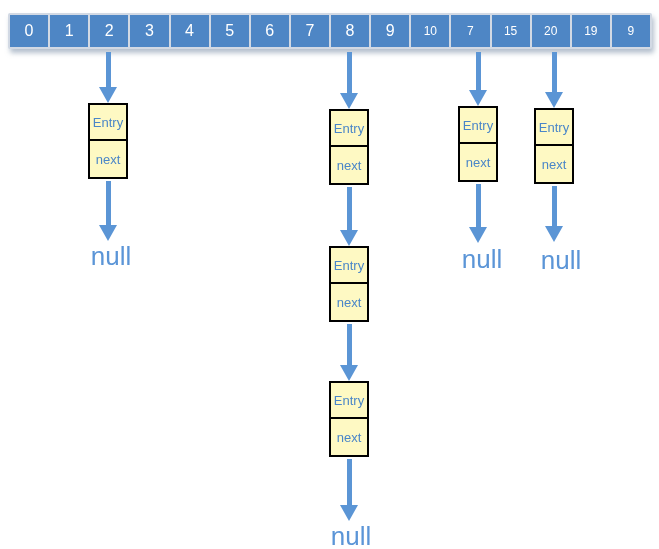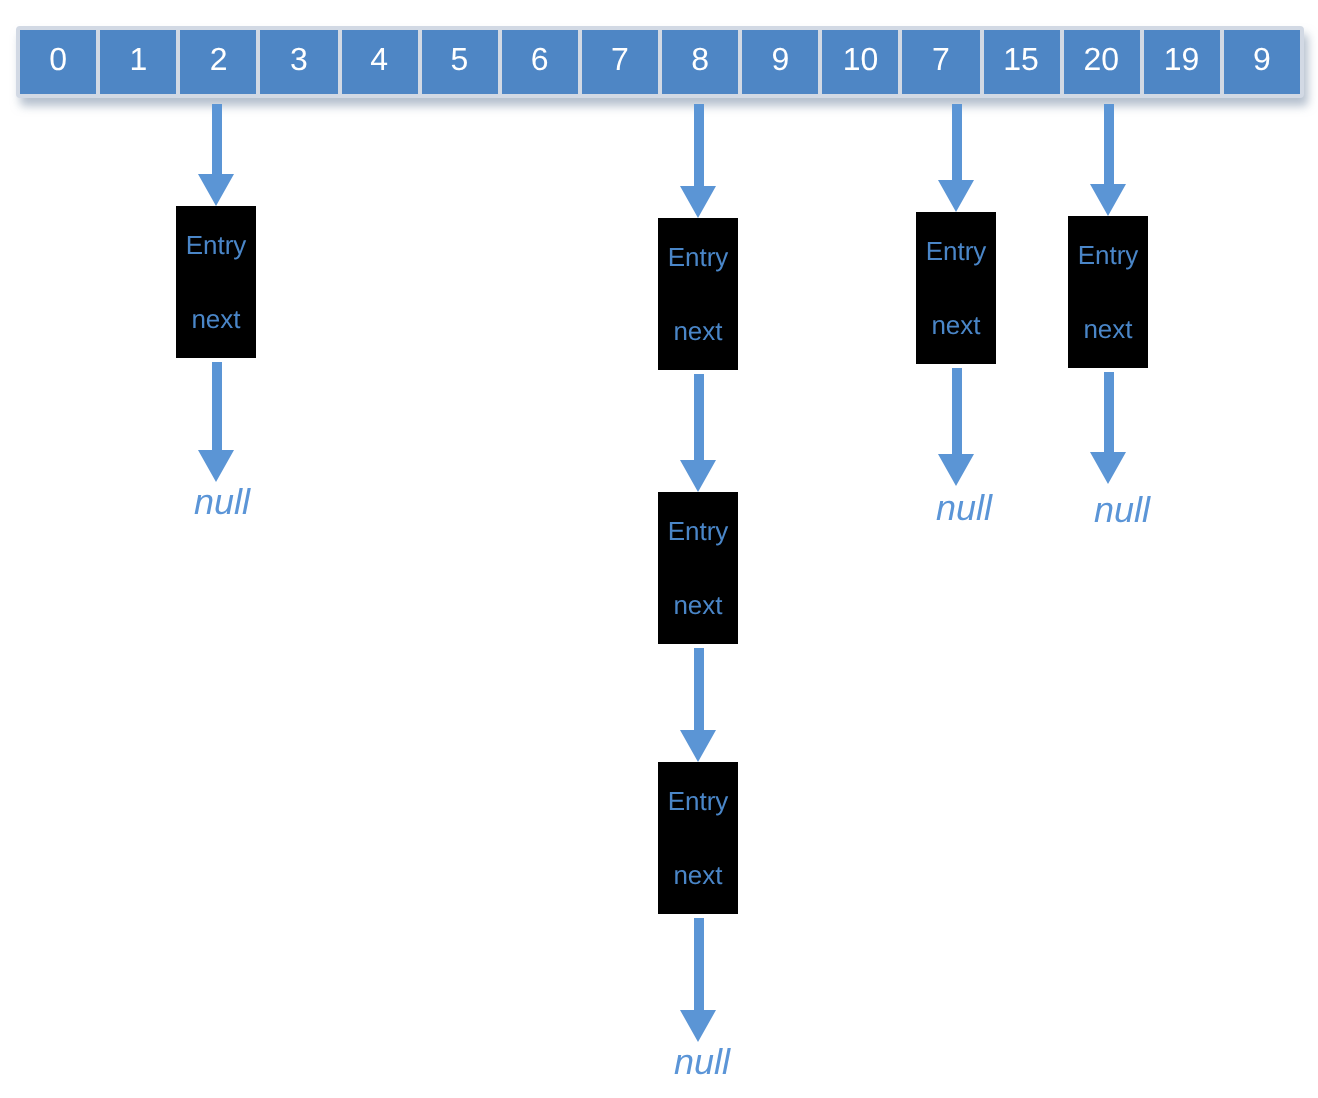--- a/index.html
+++ b/index.html
@@ -39,21 +39,21 @@
   .bucket-cell {
     flex: 1 1 0;
     display: flex;
     align-items: center;
     justify-content: center;
     background: var(--cell-fill);
     color: var(--cell-text);
     font-size: 16px;
   }
   .bucket-cell + .bucket-cell { border-left: 2px solid var(--cell-border); }
-  .bucket-cell.small { font-size: 16px; }
+  .bucket-cell.small { font-size: 12px; }
 
   
   .arrow {
     position: absolute;
     width: 18px;
     display: flex;
     flex-direction: column;
     align-items: center;
   }
   .arrow .stem {
@@ -76,33 +76,32 @@
     background: #ffffff;
     border: 2px solid var(--box-border);
   }
   .entry-node .field {
     height: 36px;
     display: flex;
     align-items: center;
     justify-content: center;
     color: var(--entry-text);
     font-size: 13px;
-    background: #000000;
+    background: #fef9c3;
   }
   .entry-node .field.entry { border-bottom: 2px solid var(--box-border); }
 
   
   .null-label {
     position: absolute;
     transform: translateX(-50%);
     color: var(--null-text);
-    font-size: 18px;
+    font-size: 26px;
     line-height: 1.1;
     white-space: nowrap;
-    font-style: italic;
   }
 </style>
 </head>
 <body>
 
 <div class="canvas">
 
   <div class="bucket-array">
     <div class="bucket-cell">0</div>
     <div class="bucket-cell">1</div>

